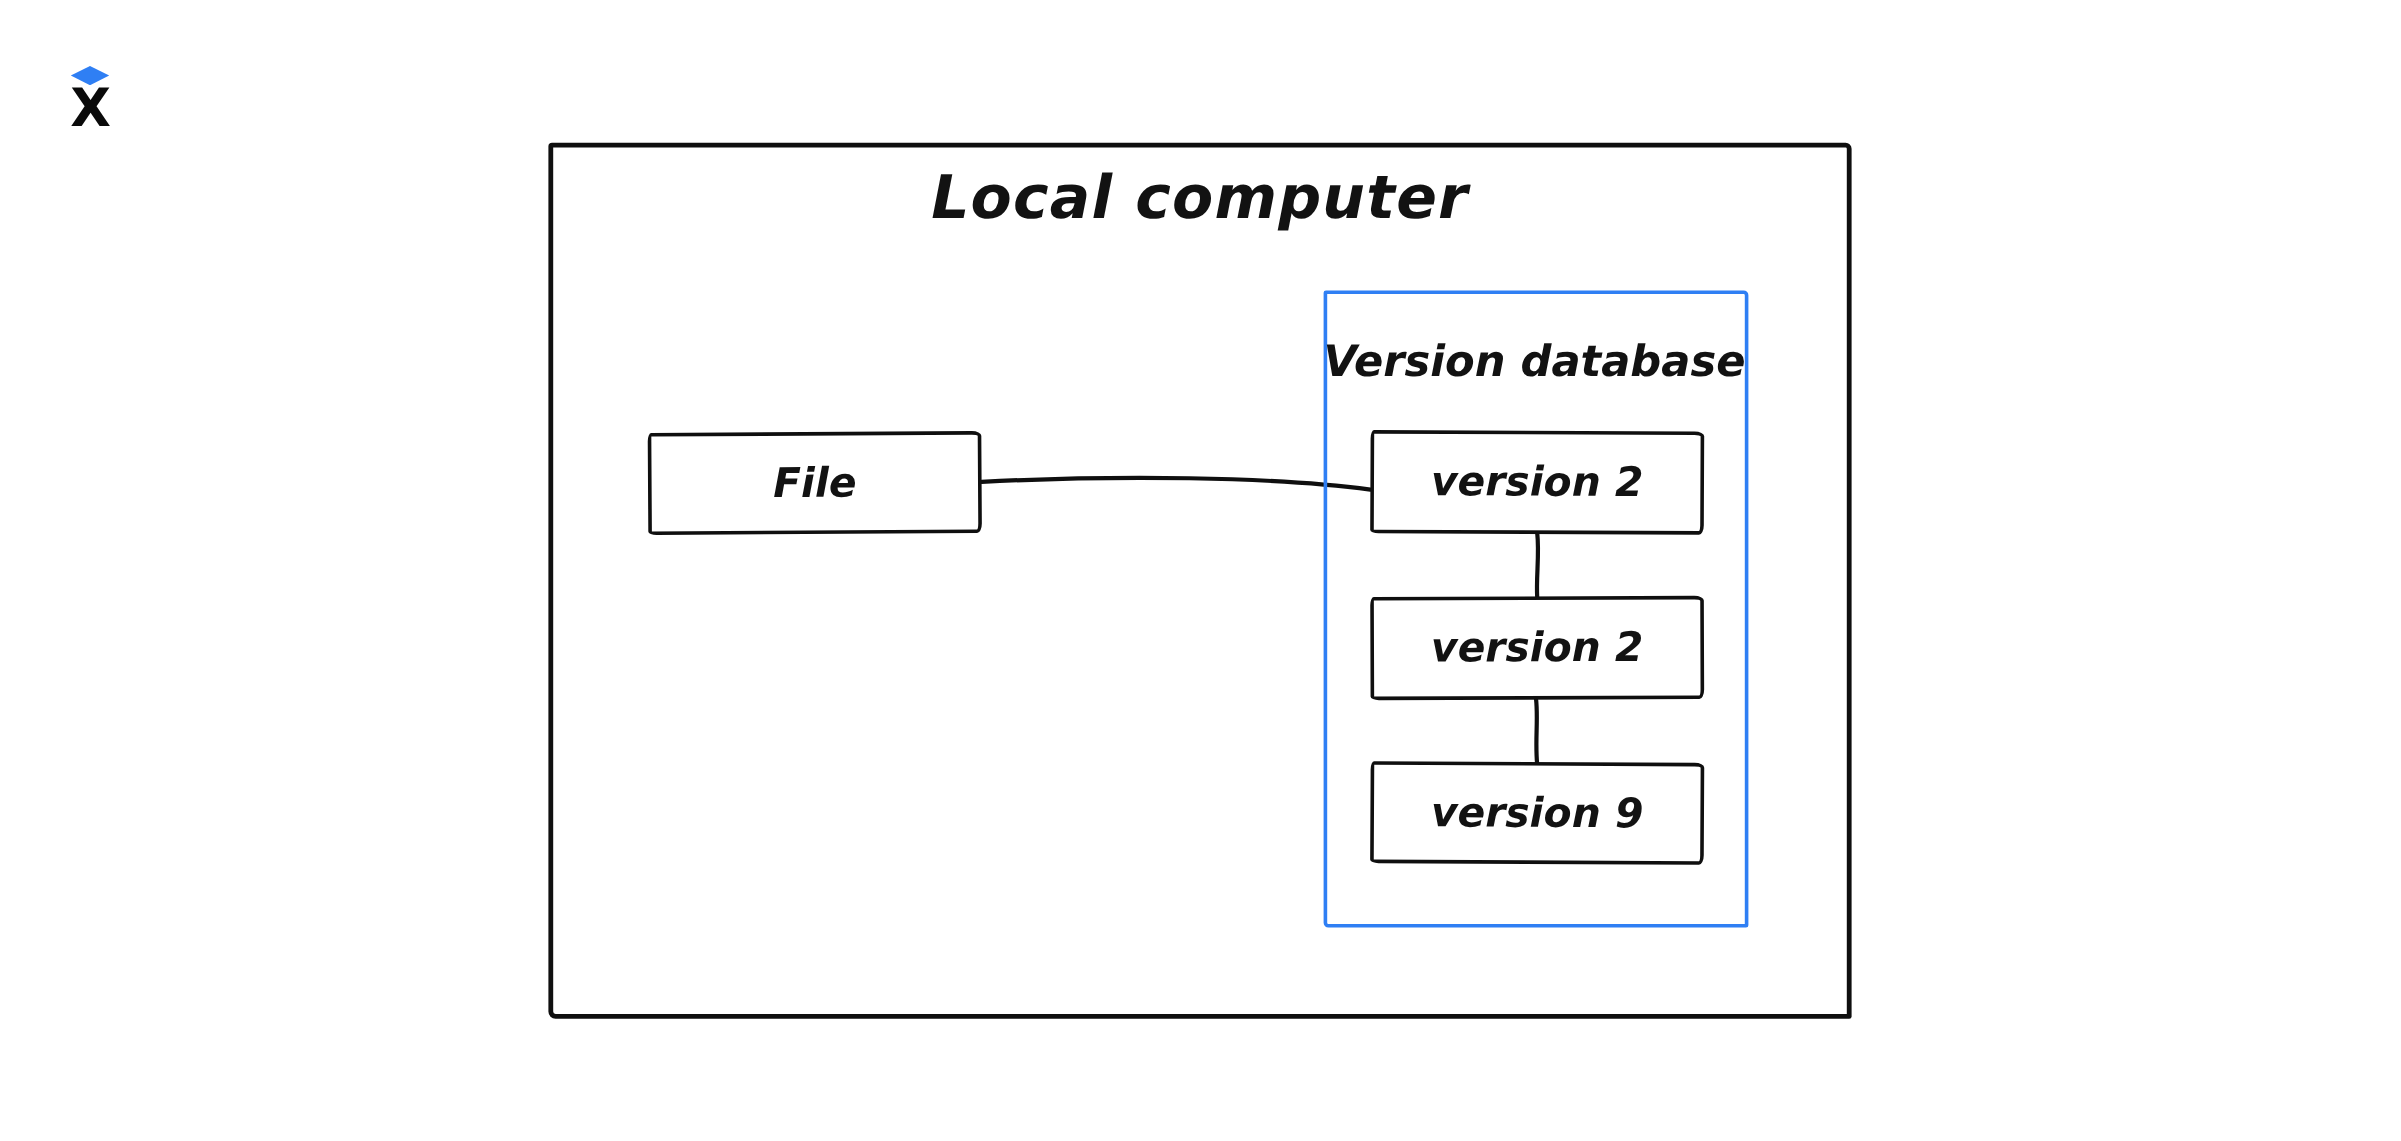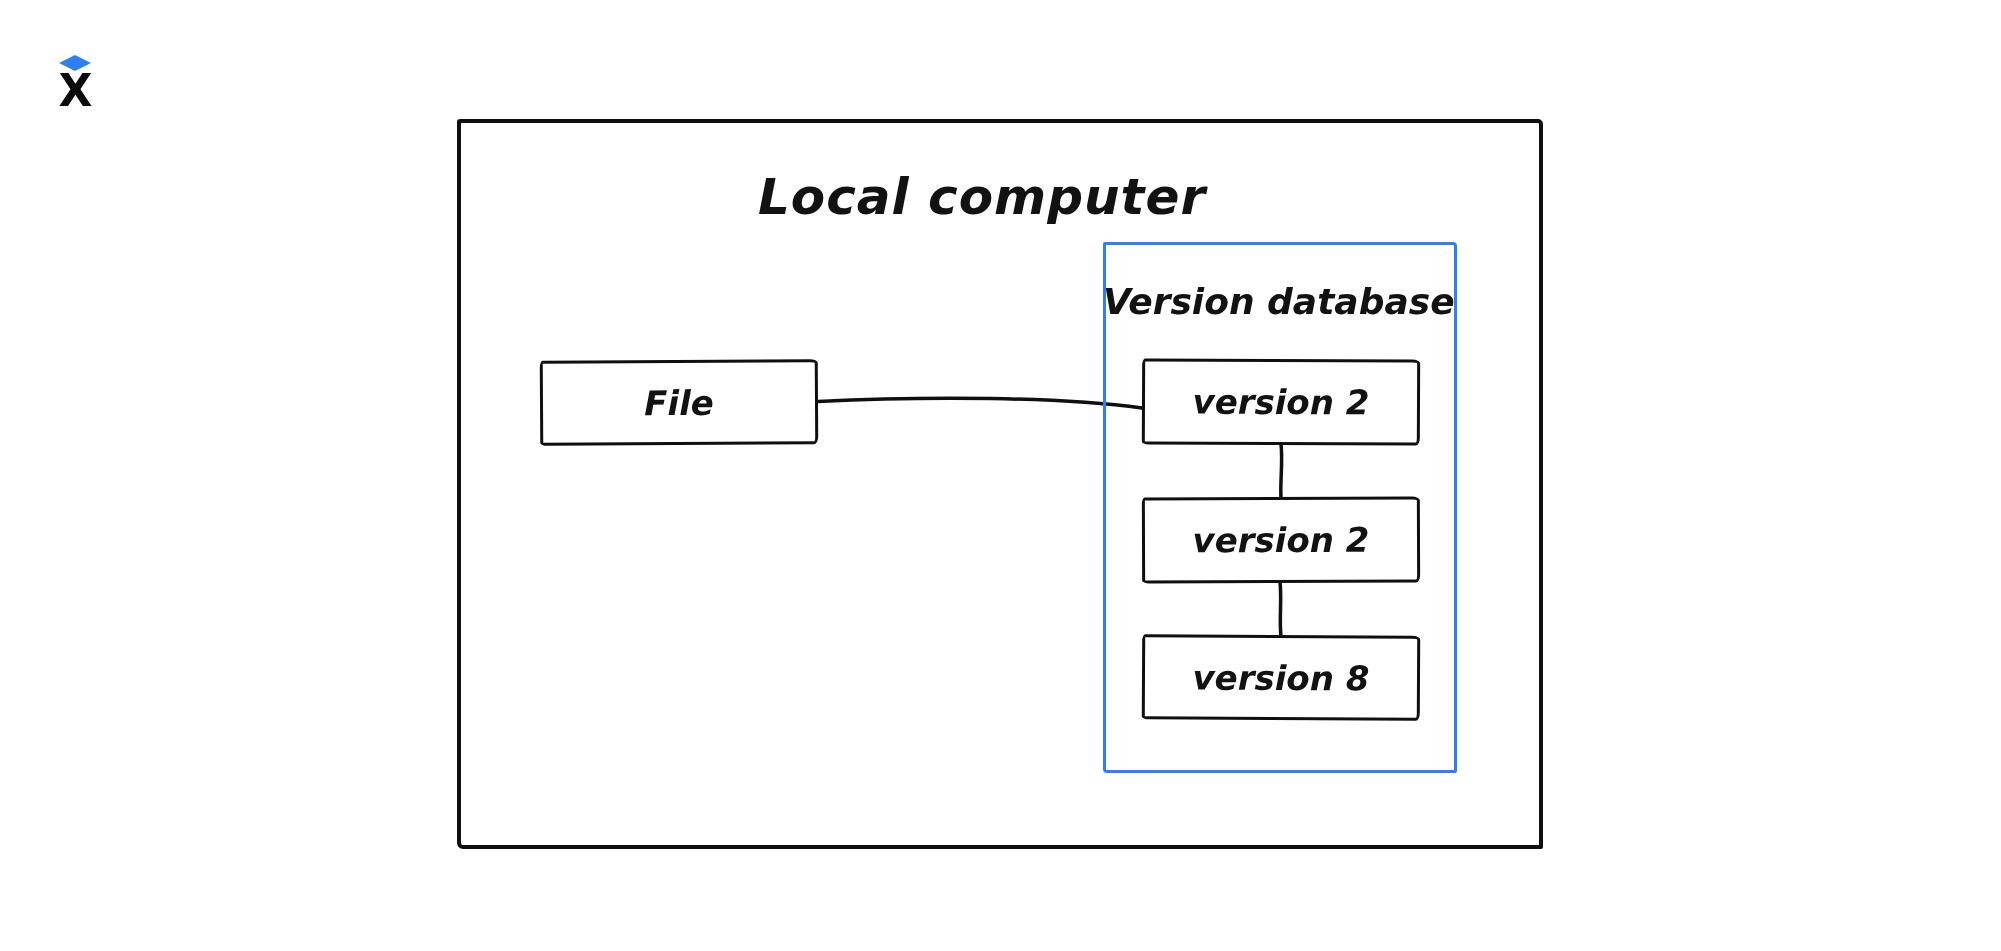--- a/index.html
+++ b/index.html
@@ -42,21 +42,21 @@
     border-radius:3px 8px 4px 7px / 7px 4px 8px 3px;
   }
   .file-box{left:540px;top:360px;width:278px;height:85px;transform:rotate(-0.35deg);}
   .v-box{left:1142px;width:278px;height:86px;}
   .v3{top:359px;transform:rotate(0.25deg);}
   .v2{top:497px;transform:rotate(-0.2deg);text-align:center;}
   .v1{top:635px;height:85px;transform:rotate(0.3deg);}
 
   
   .lbl{position:absolute;text-align:center;font-style:italic;white-space:nowrap;}
-  .title{left:439px;top:136px;width:1086px;font-size:50px;font-weight:700;letter-spacing:1px;margin-top:32px;}
+  .title{left:457px;top:136px;width:1086px;font-size:50px;font-weight:700;letter-spacing:1px;}
   .checkout{left:540px;top:283px;width:278px;font-size:36px;font-weight:700;}
   .vdb-label{left:1103px;top:281px;width:300px;font-size:36px;font-weight:700;}
 
   
   .connector-layer{position:absolute;left:0;top:0;width:2001px;height:951px;pointer-events:none;}
   .connector{stroke:var(--stroke);stroke-width:3.5;fill:none;stroke-linecap:round;}
 </style>
 </head>
 <body>
 
@@ -83,16 +83,16 @@
   <div class="box blue-box"></div>
   <div class="lbl vdb-label">Version database</div>
 
   <div class="box node v-box v3">
     <span>version 2</span>
   </div>
   <div class="box node v-box v2">
     <span>version 2</span>
   </div>
   <div class="box node v-box v1">
-    <span>version 8</span>
+    <span>version 9</span>
   </div>
 
 </div>
 
 </body></html>

